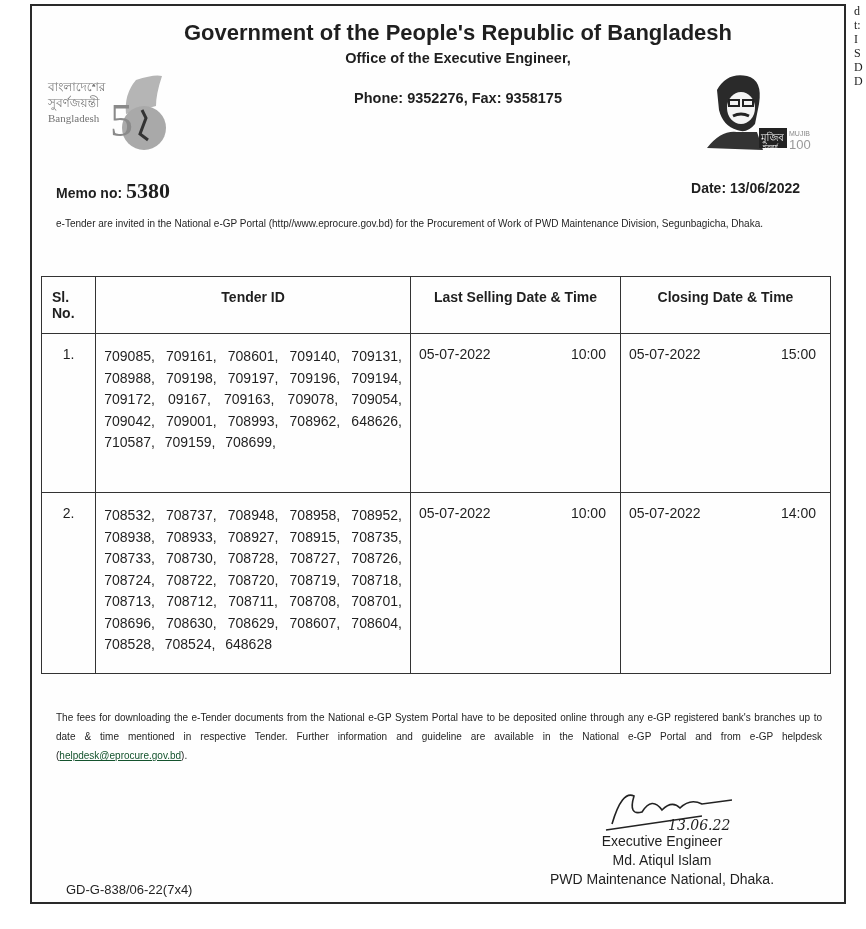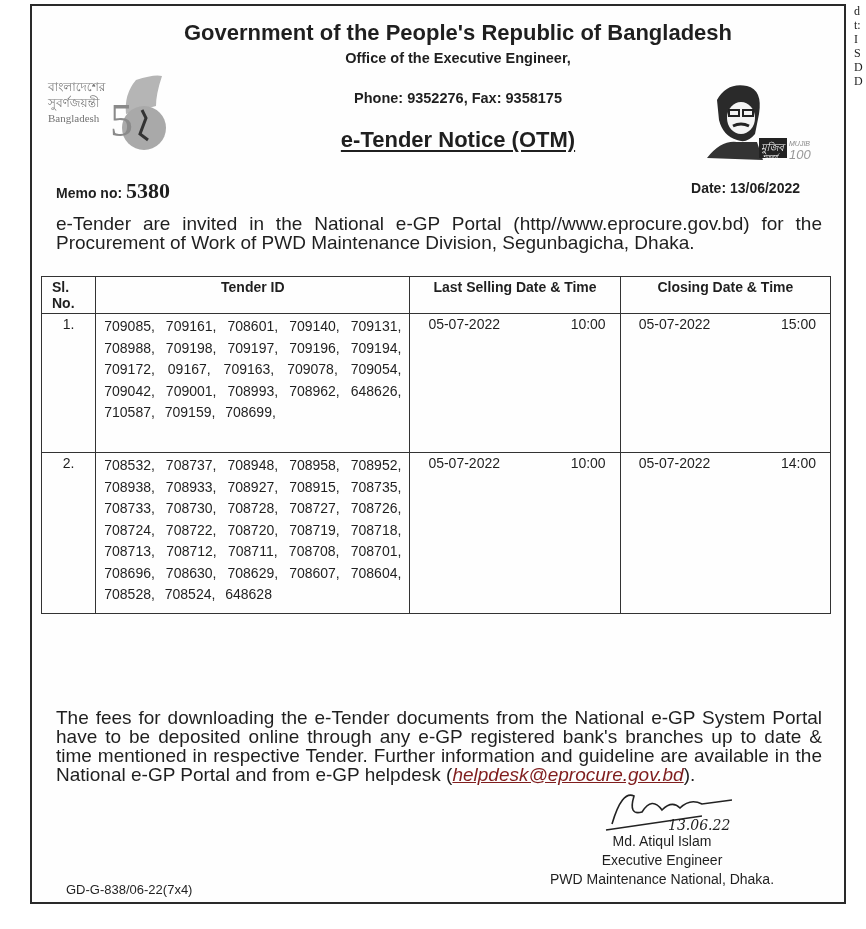--- a/index.html
+++ b/index.html
@@ -7,38 +7,38 @@
   .frame { position:absolute; left:30px; top:4px; width:816px; height:900px; border:2px solid #2a2a2a; box-sizing:border-box; background:#fefefe; }
   .side-text { position:absolute; left:854px; top:4px; font-family:"Liberation Serif", serif; font-size:12px; line-height:14px; color:#222; white-space:pre; }
   .abs { position:absolute; }
   .title { left:0; right:0; top:14px; text-align:center; font-weight:bold; font-size:22px; padding-left:40px; }
   .sub { left:0; right:0; text-align:center; font-weight:bold; font-size:14.5px; padding-left:40px; }
   .notice-title { left:0; right:0; top:121px; text-align:center; font-weight:bold; font-size:22px; padding-left:40px; }
   .notice-title span { text-decoration:underline; text-underline-offset:3px; }
   .logo-left { left:14px; top:68px; width:120px; height:82px; }
   .logo-left .bn { position:absolute; left:2px; font-size:12px; color:#777; font-family:"DejaVu Sans", sans-serif; }
   .logo-left .bd { position:absolute; left:2px; top:38px; font-size:11px; color:#737373; font-family:Liberation Serif, serif; }
-  .logo-right { left:665px; top:74px; width:115px; height:80px;font-style:italic; }
+  .logo-right { left:665px; top:64px; width:115px; height:80px; }
   .memo { left:24px; top:172px; font-weight:bold; font-size:14px; }
   .memo .num { font-family:Liberation Serif, serif; font-size:22px; }
   .date { right:44px; top:174px; font-weight:bold; font-size:14px;margin-left:34px; }
-  .para { left:24px; right:22px; font-size:19px; line-height:19px; text-align:justify; }
+  .para { left:24px; right:22px; font-size:10px; line-height:19px; text-align:justify; }
   table.tender { position:absolute; left:9px; top:270px; width:790px; border-collapse:collapse; font-size:14px; }
-  table.tender th, table.tender td { border:1.5px solid #333; vertical-align:top; padding:2px 8px; }
+  table.tender th, table.tender td { border:1.5px solid #333; vertical-align:top; padding:12px 8px; }
   table.tender th { font-weight:bold; text-align:center; }
   table.tender th.sl { text-align:left; width:36px; padding-left:10px; }
   td.sl { text-align:center; width:36px; }
   td.ids { width:312px; line-height:21.5px; text-align:justify; text-align-last:left; word-spacing:6px; }
   td.dt { width:200px; }
-  td.dt .row { display:flex; justify-content:space-between; padding-right:6px;margin-left:10px; }
+  td.dt .row { display:flex; justify-content:space-between; padding-right:6px; }
   .row1 td { height:134px; }
   .row2 td { height:156px; }
   .sign { left:480px; top:780px; width:300px; text-align:center; font-size:14px; line-height:19px; font-family:"Liberation Sans", sans-serif; }
   .gd { left:34px; top:876px; font-size:13px; }
-  a.email { color:#7f1d1d; text-decoration:underline;font-style:italic; }
+  a.email { color:#14532d; text-decoration:underline; }
 </style>
 </head>
 <body>
 
 <div class="side-text">d
 t:
 I
 S
 D
 D</div>
@@ -53,21 +53,20 @@
       <path d="M30 6 Q48 0 56 2 Q50 20 50 32 L20 40 Q18 20 30 6 Z" fill="#b5b5b5"></path>
       <circle cx="38" cy="54" r="22" fill="#a9a9a9"></circle>
       <text x="4" y="62" font-family="Liberation Serif, serif" font-size="46" fill="#8a8a8a">5</text>
       <path d="M36 36 L40 44 L34 60 L42 66" stroke="#333" stroke-width="3" fill="none"></path>
     </svg>
   </div>
 
   <div class="abs sub" style="top:44px">Office of the Executive Engineer,</div>
   <div class="abs title">Government of the People's Republic of Bangladesh</div>
   <div class="abs sub" style="top:84px">Phone: 9352276, Fax: 9358175</div>
-  <div class="abs notice-title"><span>e-Tender Notice (OTM)</span></div>
 
   <div class="abs logo-right">
     <svg width="115" height="80">
       <path d="M20 20 Q30 2 50 6 Q66 10 62 34 L58 54 Q50 64 40 60 Q26 56 22 40 Z" fill="#2a2a2a"></path>
       <ellipse cx="44" cy="38" rx="14" ry="16" fill="#f4f4f4"></ellipse>
       <rect x="32" y="30" width="10" height="6" fill="none" stroke="#222" stroke-width="2"></rect>
       <rect x="46" y="30" width="10" height="6" fill="none" stroke="#222" stroke-width="2"></rect>
       <path d="M36 46 Q44 42 52 46" stroke="#222" stroke-width="3" fill="none"></path>
       <path d="M10 78 Q24 60 40 62 L60 62 L66 80 Z" fill="#333"></path>
       <rect x="62" y="58" width="28" height="20" fill="#222"></rect>
@@ -132,19 +131,19 @@
   </table>
 
   <div class="abs para" style="top:702px"><span>The fees for downloading the e-Tender documents from the National e-GP System Portal have to be deposited online through any e-GP registered bank's branches up to date &amp; time mentioned in respective Tender. Further information and guideline are available in the National e-GP Portal and from e-GP helpdesk (</span><a class="email">helpdesk@eprocure.gov.bd</a><span>).</span></div>
 
   <div class="abs sign">
     <svg width="160" height="46" style="display:block;margin:0 auto">
       <path d="M30 38 Q40 4 52 10 Q46 30 60 26 Q70 10 80 24 Q90 14 98 22 Q108 12 120 18 L150 14" stroke="#222" stroke-width="1.6" fill="none"></path>
       <path d="M24 44 L120 30" stroke="#222" stroke-width="1.4" fill="none"></path>
       <text x="86" y="44" font-size="14" font-family="DejaVu Serif, serif" font-style="italic" fill="#222">13.06.22</text>
     </svg>
+    <div>Executive Engineer</div>
     <div>Md. Atiqul Islam</div>
-    <div>Executive Engineer</div>
     <div>PWD Maintenance National, Dhaka.</div>
   </div>
 
   <div class="abs gd">GD-G-838/06-22(7x4)</div>
 </div>
 
 </body></html>

